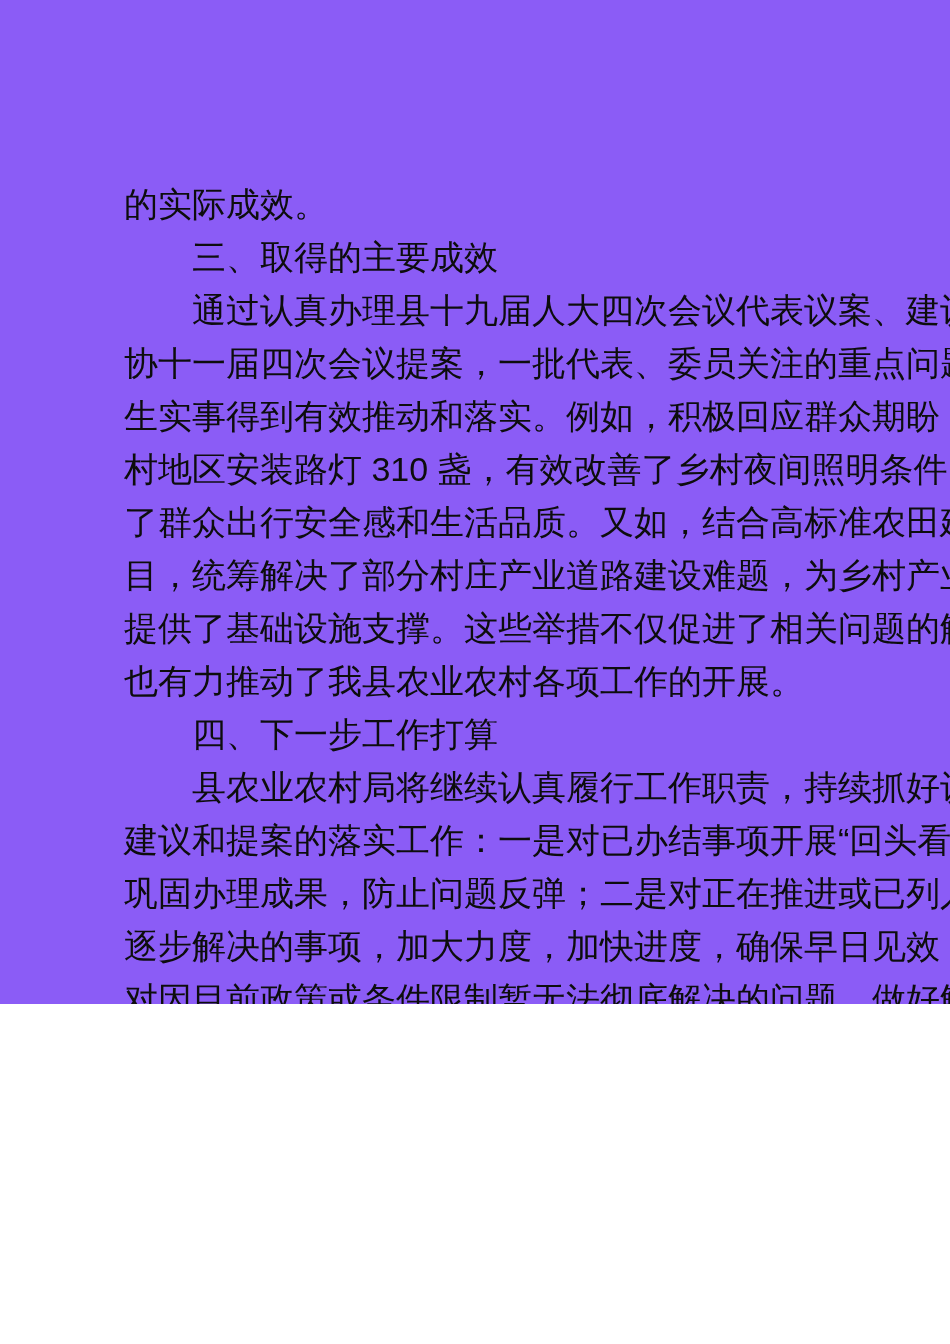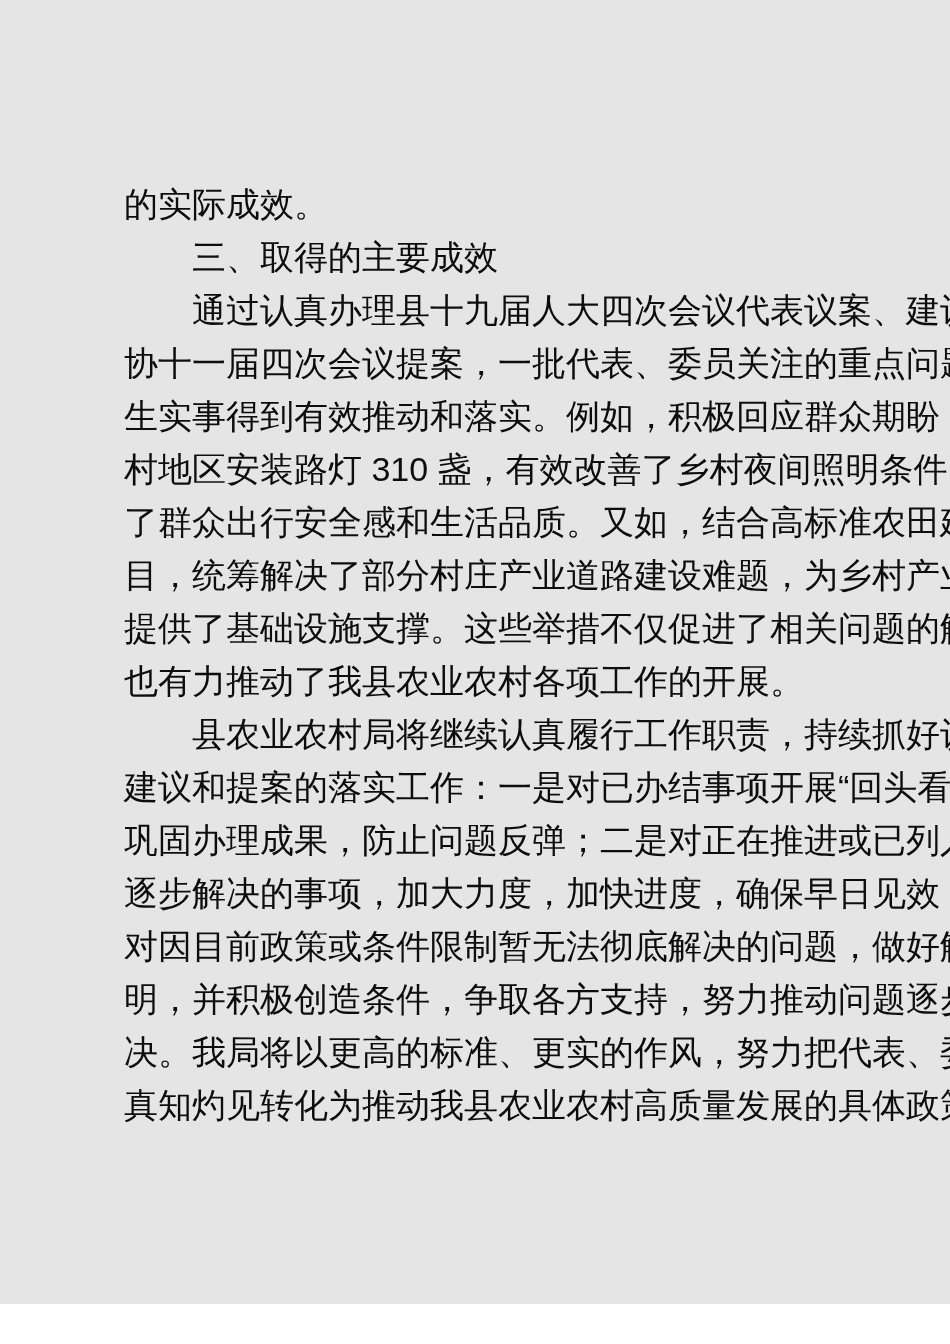--- a/index.html
+++ b/index.html
@@ -4,22 +4,22 @@
 <title>document</title>
 <style>
   html, body {
     margin: 0;
     padding: 0;
     background: #ffffff;
   }
   .page {
     position: relative;
     width: 950px;
-    height: 1304px;
-    background: #e5e5e5;
+    height: 1004px;
+    background: #8b5cf6;
     overflow: hidden;
     font-family: "Liberation Sans", "DejaVu Sans", sans-serif;
     color: #0a0a0a;
   }
   .text-block {
     position: absolute;
     left: 124px;
     top: 178px;
     width: 710px;
   }
@@ -51,20 +51,21 @@
 
     <div class="line indent">通过认真办理县十九届人大四次会议代表议案、建议和政</div>
     <div class="line">协十一届四次会议提案，一批代表、委员关注的重点问题和民</div>
     <div class="line">生实事得到有效推动和落实。例如，积极回应群众期盼，在农</div>
     <div class="line">村地区安装路灯 310 盏，有效改善了乡村夜间照明条件，提升</div>
     <div class="line">了群众出行安全感和生活品质。又如，结合高标准农田建设项</div>
     <div class="line">目，统筹解决了部分村庄产业道路建设难题，为乡村产业发展</div>
     <div class="line">提供了基础设施支撑。这些举措不仅促进了相关问题的解决，</div>
     <div class="line">也有力推动了我县农业农村各项工作的开展。</div>
 
+    <div class="line heading">四、下一步工作打算</div>
 
     <div class="line indent">县农业农村局将继续认真履行工作职责，持续抓好议案、</div>
     <div class="line">建议和提案的落实工作：一是对已办结事项开展“回头看”，</div>
     <div class="line">巩固办理成果，防止问题反弹；二是对正在推进或已列入计划</div>
     <div class="line">逐步解决的事项，加大力度，加快进度，确保早日见效；三是</div>
     <div class="line">对因目前政策或条件限制暂无法彻底解决的问题，做好解释说</div>
     <div class="line">明，并积极创造条件，争取各方支持，努力推动问题逐步解</div>
     <div class="line">决。我局将以更高的标准、更实的作风，努力把代表、委员的</div>
     <div class="line">真知灼见转化为推动我县农业农村高质量发展的具体政策和实</div>
 

